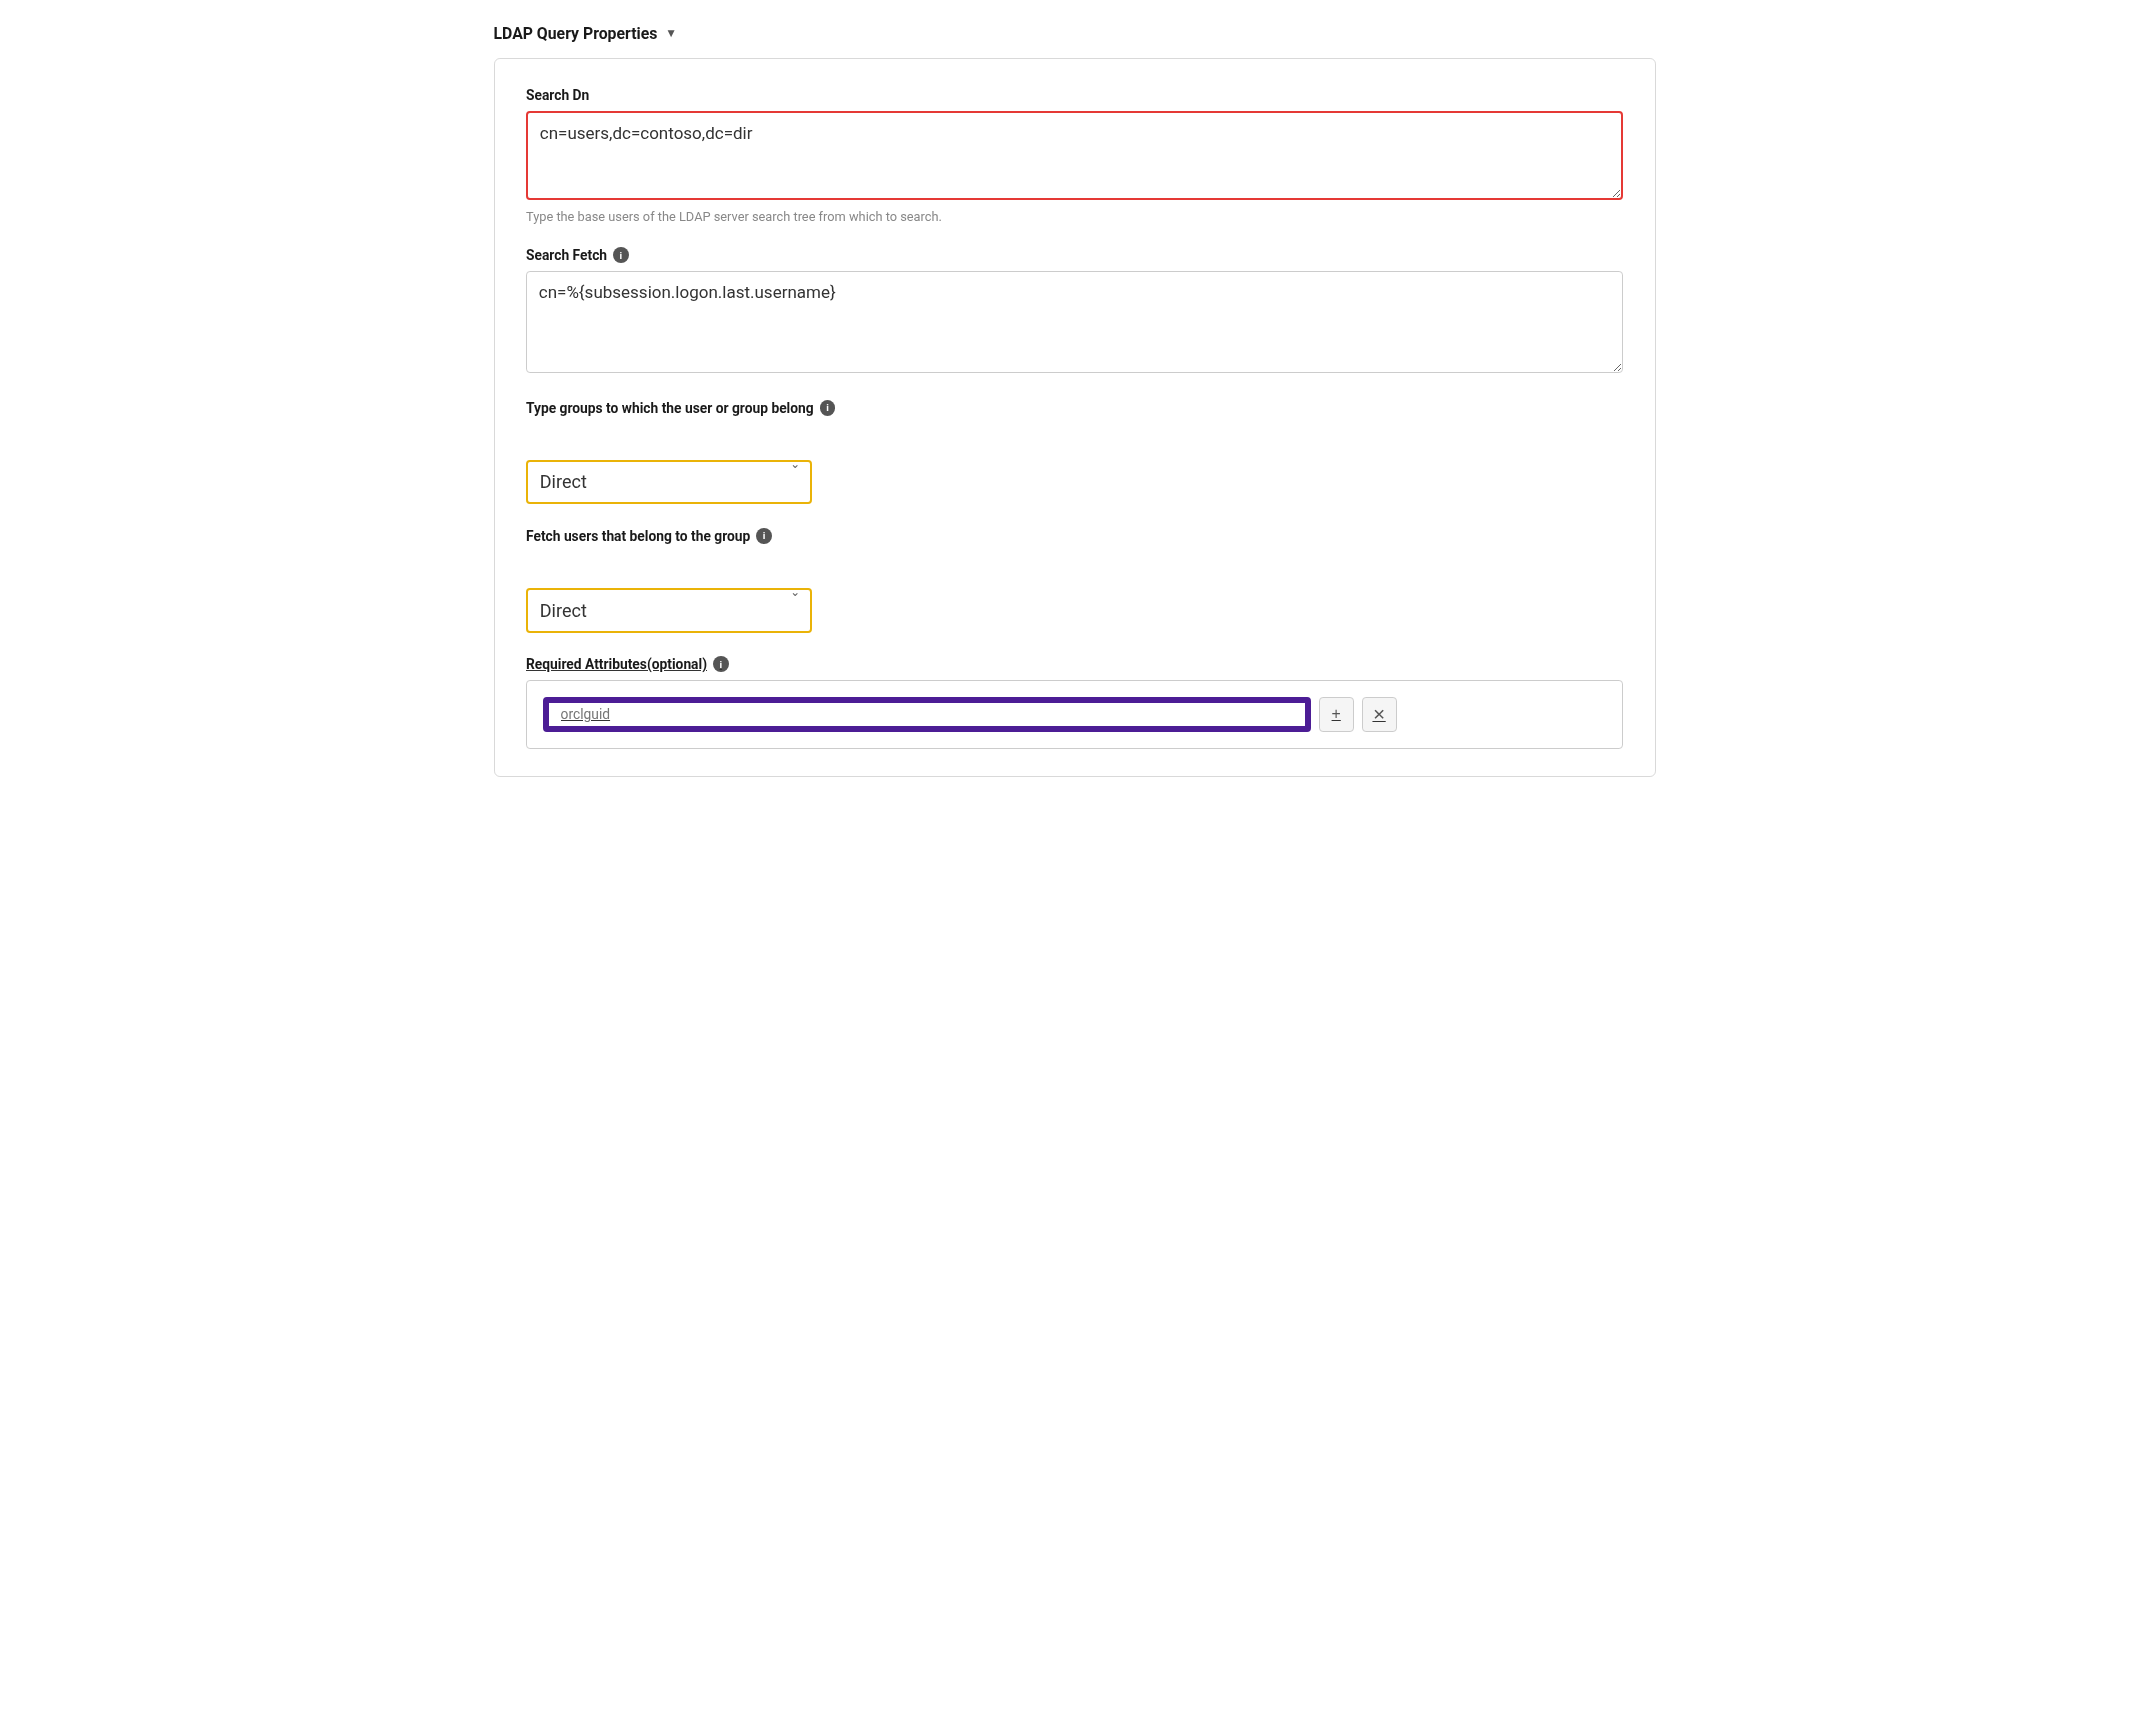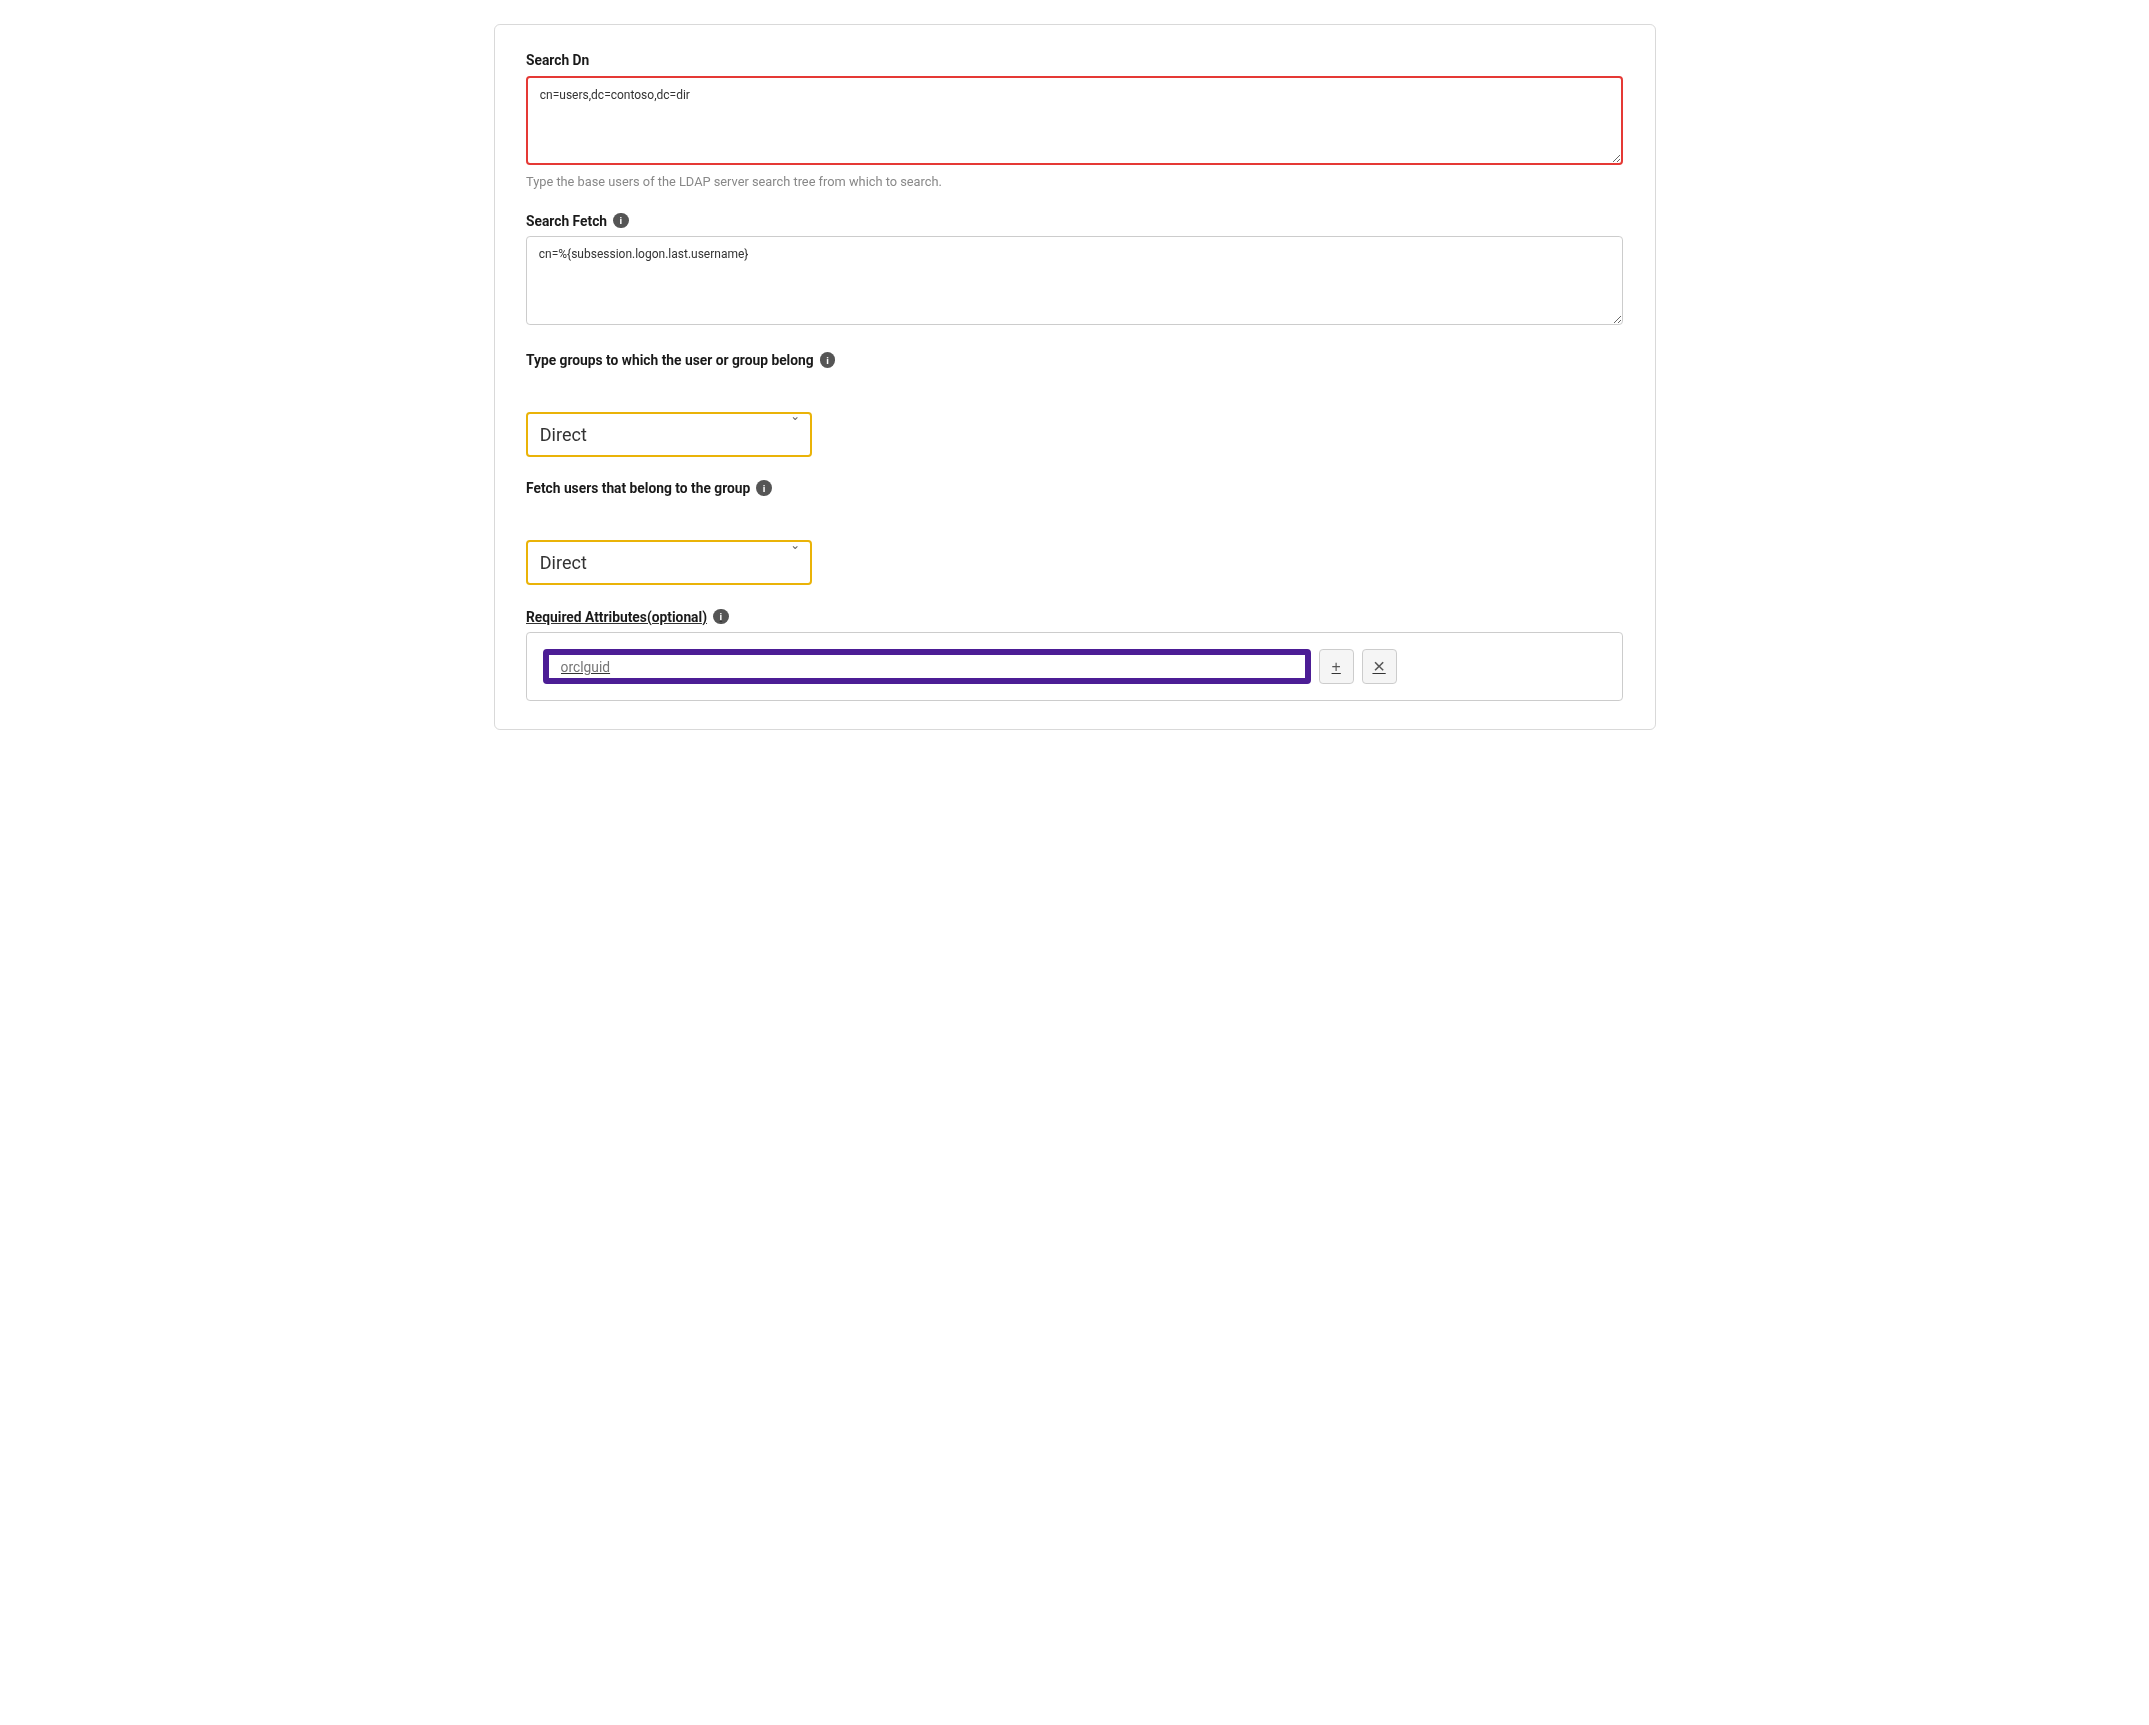--- a/index.html
+++ b/index.html
@@ -76,21 +76,21 @@
       font-weight: 700;
       cursor: pointer;
       flex-shrink: 0;
     }
 
     .form-textarea {
       width: 100%;
       border: 1px solid #cccccc;
       border-radius: 3.9px;
       padding: 9.9px 11.8px;
-      font-size: 12px;
+      font-size: 17px;
       color: #333;
       resize: vertical;
       min-height: 89px;
       font-family: inherit;
       outline: none;
     }
 
     .form-textarea.highlighted {
       border: 2px solid #e53935;
     }
@@ -171,20 +171,24 @@
       border: 1px solid #cccccc;
       border-radius: 3.9px;
       padding: 15.8px;
     }
   </style>
 </head>
 <body>
 
 <div class="page-container">
 
+  <div class="section-header">
+    <span>LDAP Query Properties</span>
+    <span class="chevron-icon">▼</span>
+  </div>
 
   <div class="card">
 
     <div class="form-group">
       <label class="form-label">
         <span>Search Dn</span>
       </label>
       <textarea class="form-textarea highlighted" rows="3" style="">cn=users,dc=contoso,dc=dir</textarea>
       <div class="form-hint">Type the base users of the LDAP server search tree from which to search.</div>
     </div>

